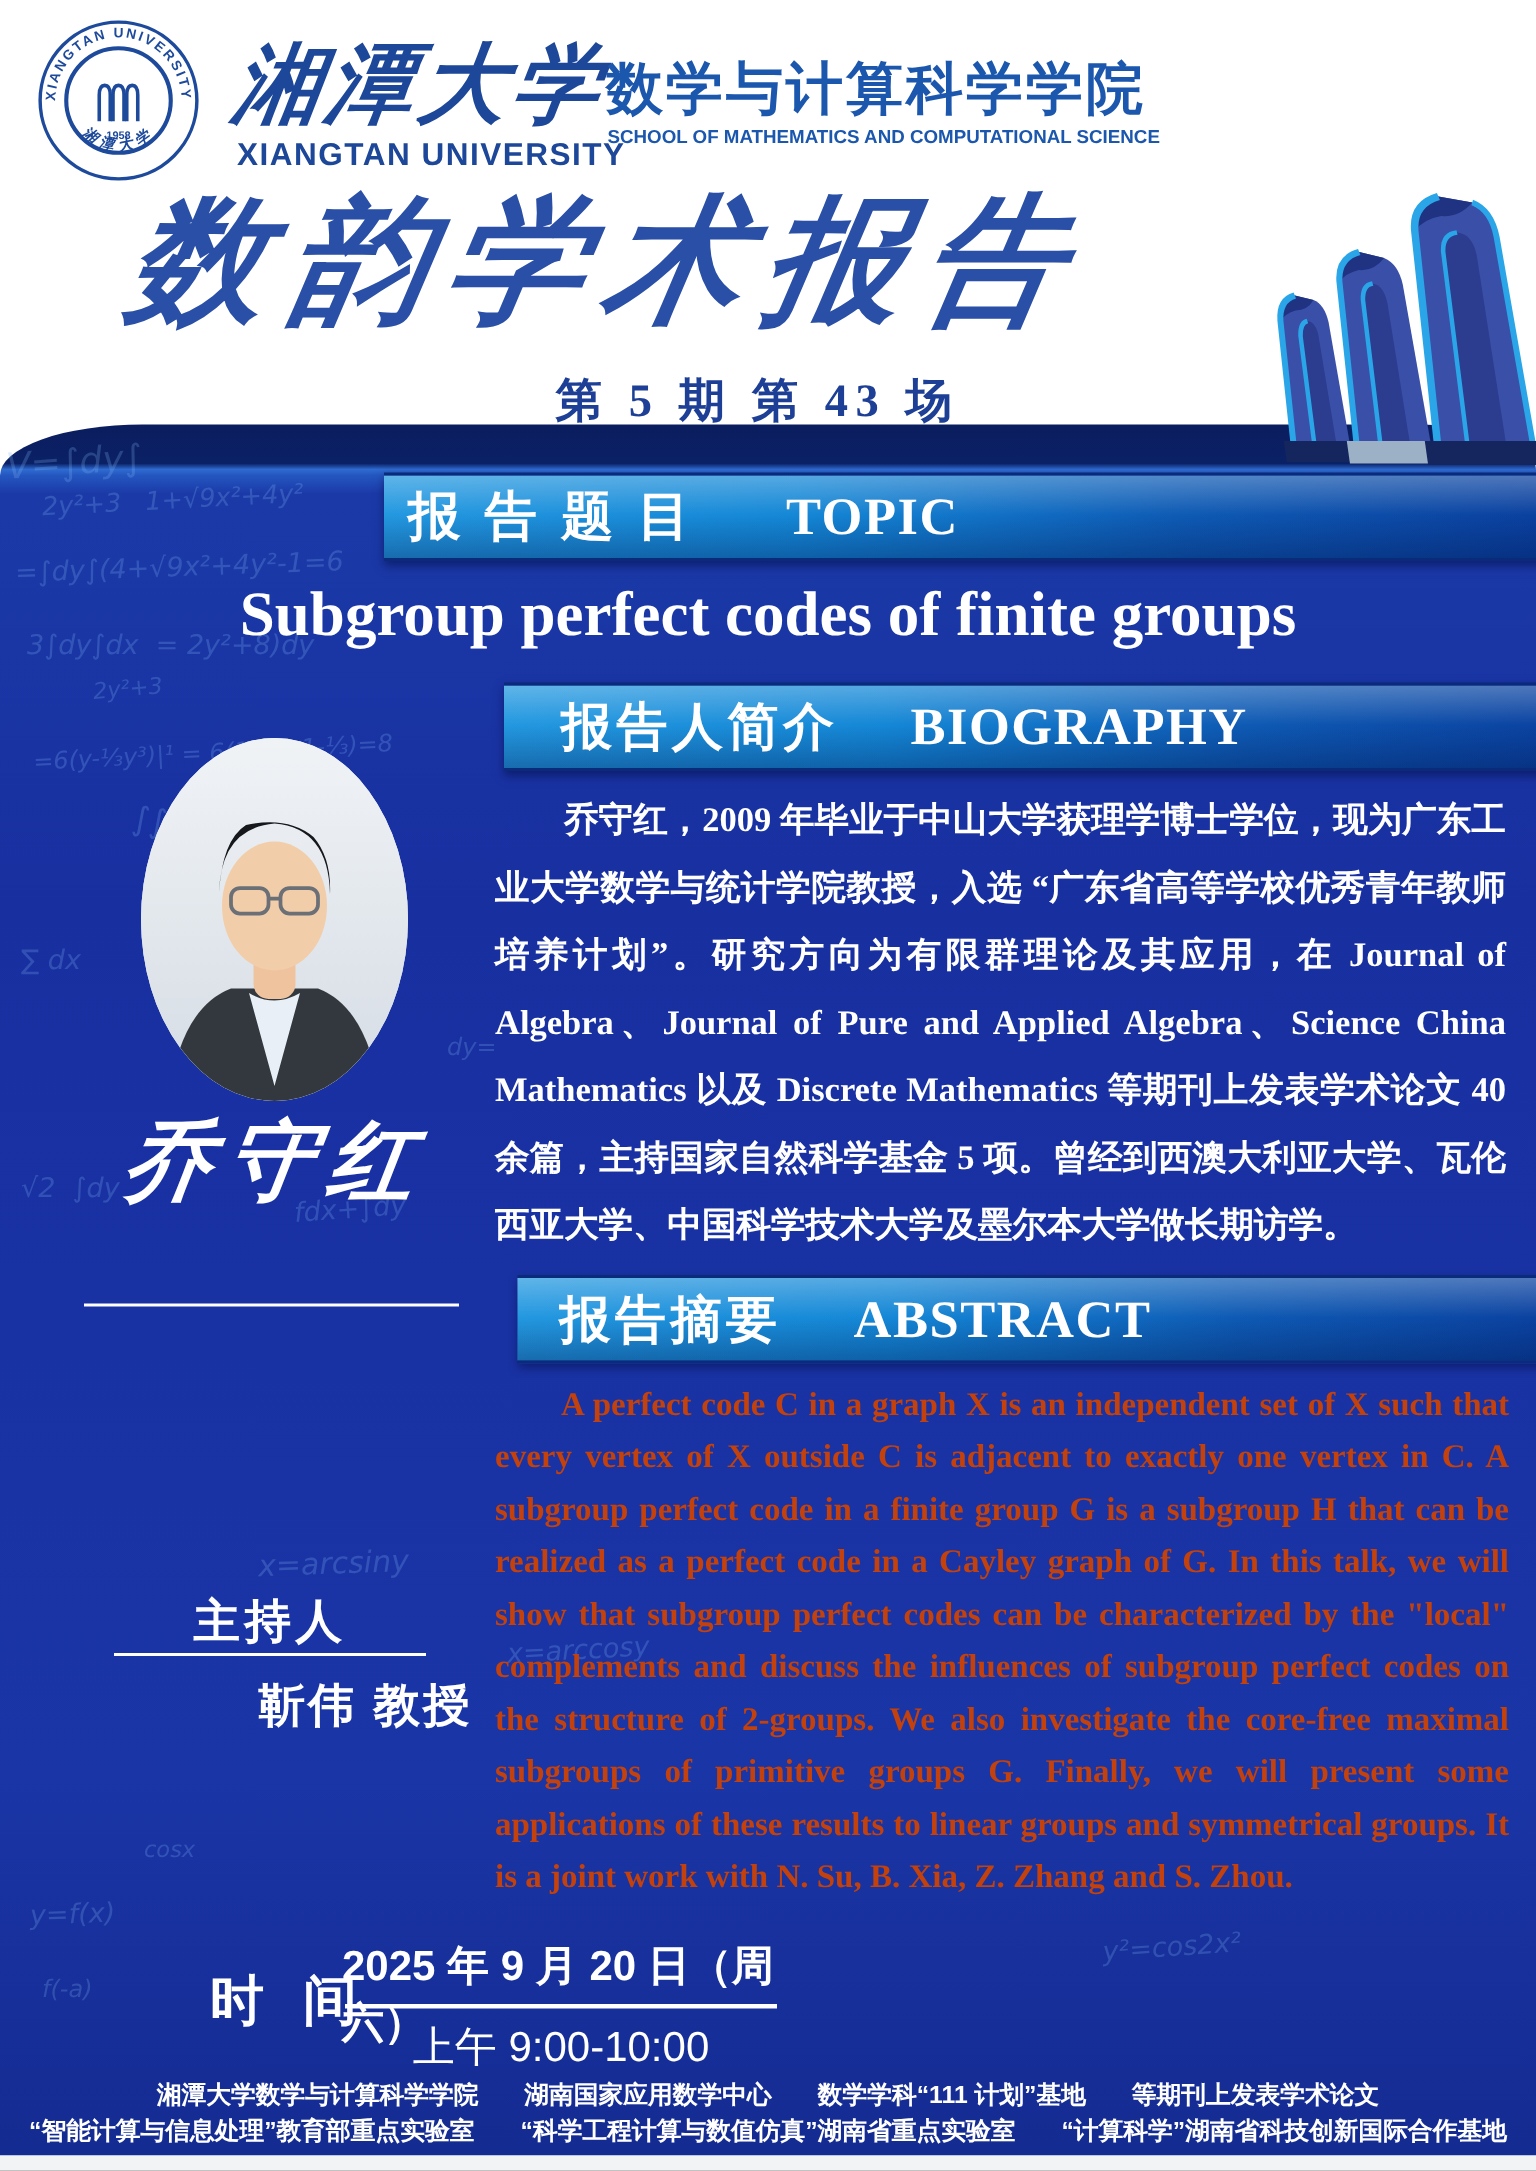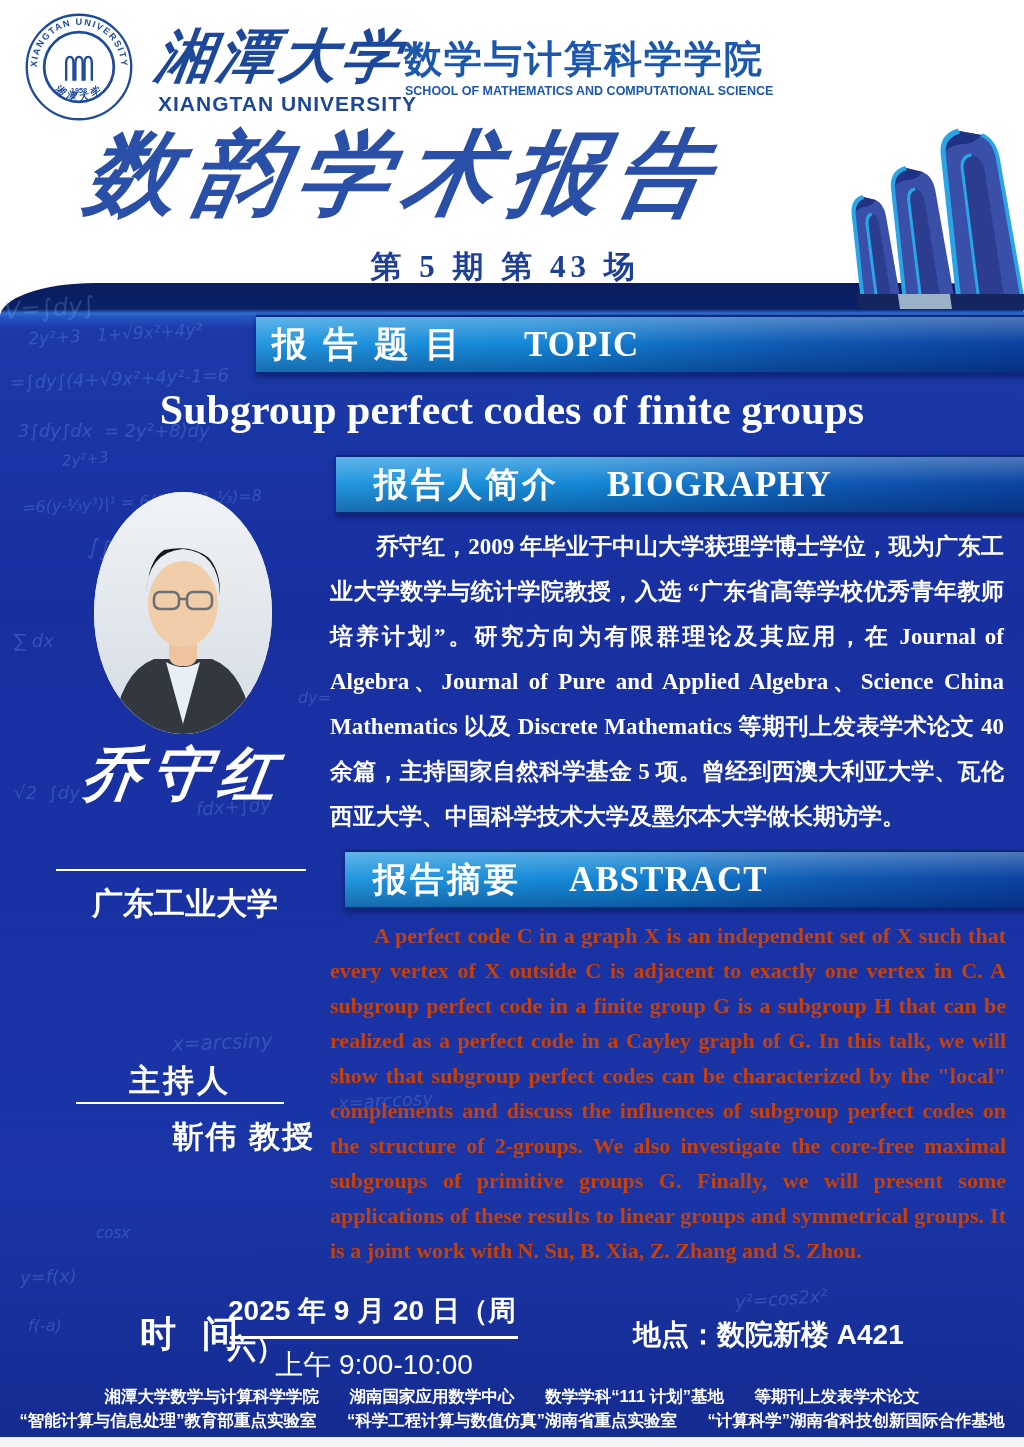--- a/index.html
+++ b/index.html
@@ -189,36 +189,34 @@
       <path d="M52,104 Q53,60 89,57 Q125,60 126,104 Q127,80 115,66 Q98,52 70,58 Q54,68 52,104 Z" fill="#17181c"></path>
       <g fill="none" stroke="#6b6f76" stroke-width="2.5">
         <rect x="60" y="100" width="25" height="17" rx="6"></rect>
         <rect x="93" y="100" width="25" height="17" rx="6"></rect>
         <path d="M85,107 L93,107"></path>
       </g>
     </svg>
   </div>
   <div class="speaker-name">乔守红</div>
   <div class="divider1"></div>
-  <div class="speaker-univ">广东工业大学</div>
   <div class="host-label">主持人</div>
   <div class="divider2"></div>
   <div class="host-name">靳伟  教授</div>
 
   <div class="section-bar abs-bar">
     <span class="bar-cn">报告摘要</span>
     <span class="bar-en">ABSTRACT</span>
   </div>
   <div class="abs-text">A perfect code C in a graph X is an independent set of X such that every vertex of X outside C is adjacent to exactly one vertex in C. A subgroup perfect code in a finite group G is a subgroup H that can be realized as a perfect code in a Cayley graph of G. In this talk, we will show that subgroup perfect codes can be characterized by the "local" complements and discuss the influences of subgroup perfect codes on the structure of 2-groups. We also investigate the core-free maximal subgroups of primitive groups G. Finally, we will present some applications of these results to linear groups and symmetrical groups. It is a joint work with N. Su, B. Xia, Z. Zhang and S. Zhou.</div>
 
   <div class="time-label">时  间</div>
   <div class="time-date">2025 年 9 月 20 日（周六）</div>
   <div class="time-line"></div>
   <div class="time-hours">上午 9:00-10:00</div>
-  <div class="location">地点：数院新楼 A421</div>
 
   <div class="footer-line f1">
     <span>湘潭大学数学与计算科学学院</span>
     <span>湖南国家应用数学中心</span>
     <span>数学学科“111 计划”基地</span>
     <span>等期刊上发表学术论文</span>
   </div>
   <div class="footer-line f2">
     <span>“智能计算与信息处理”教育部重点实验室</span>
     <span>“科学工程计算与数值仿真”湖南省重点实验室</span>

